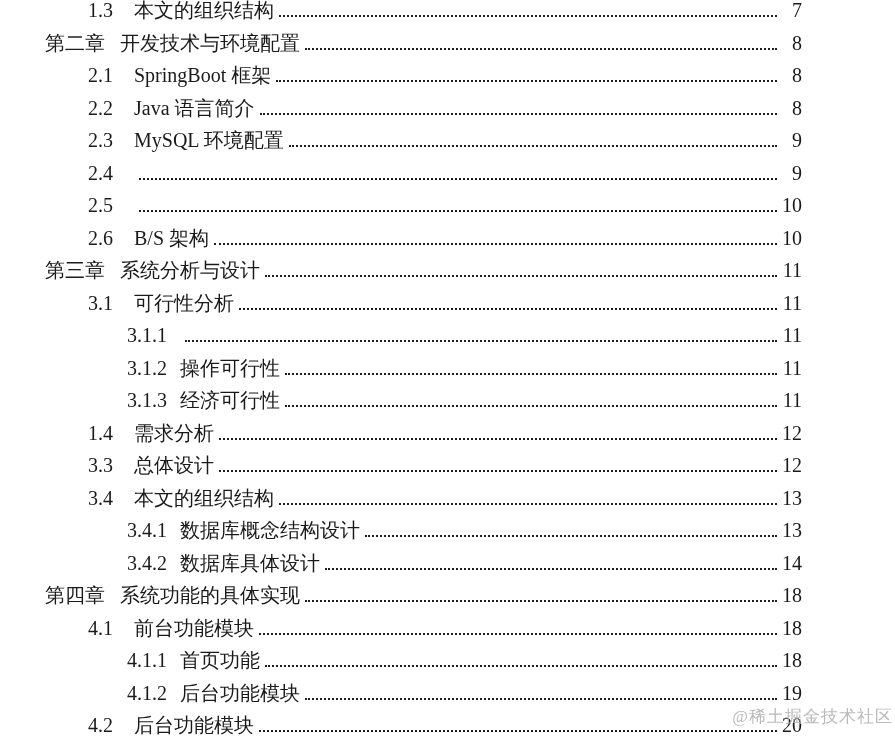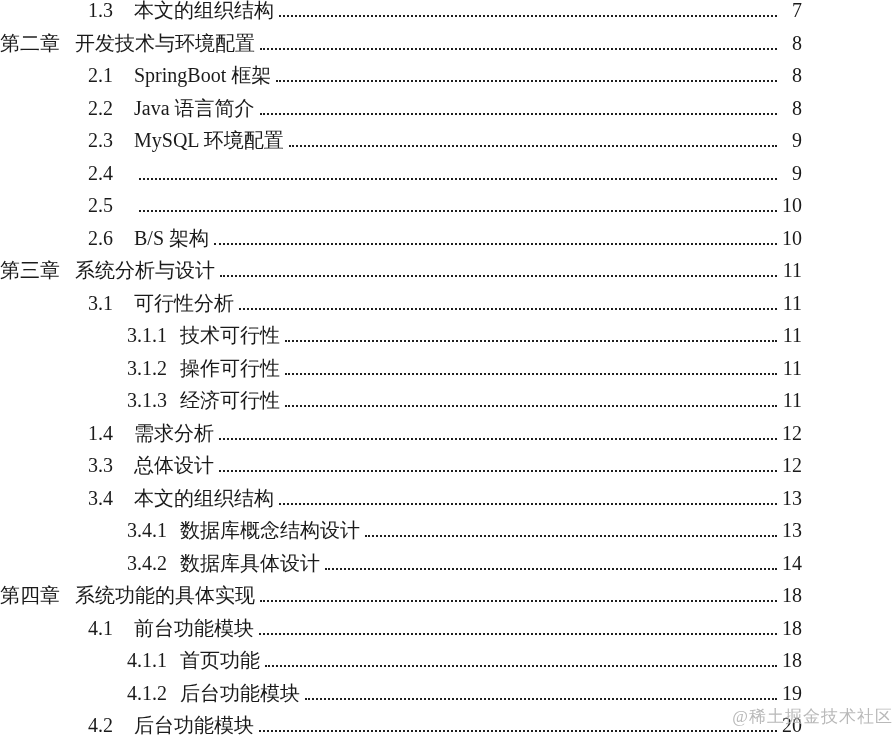--- a/index.html
+++ b/index.html
@@ -28,21 +28,21 @@
   .toc-row {
     display: flex;
     align-items: baseline;
     height: 32.5px;
     line-height: 32.5px;
     font-size: 20px;
     color: var(--text-color, #1a1a1a);
     white-space: nowrap;
   }
   .toc-row .num { white-space: pre; }
-  .lvl1 { }
+  .lvl1 { padding-left: 45px; }
   .lvl1 .num { margin-right: 15px; }
   .lvl2 { padding-left: 88px; }
   .lvl2 .num { margin-right: 21px; }
   .lvl3 { padding-left: 127px; }
   .lvl3 .num { margin-right: 13px; }
   .leader {
     flex: 1 1 auto;
     min-width: 12px;
     border-bottom: 2px dotted var(--dot-color, #1f1f1f);
     margin-left: 5px;
@@ -122,21 +122,20 @@
     <span class="pagenum">11</span>
   </div>
       <div class="toc-row lvl2">
     <span class="num">3.1</span>
     <span class="title">可行性分析</span>
     <span class="leader"></span>
     <span class="pagenum">11</span>
   </div>
       <div class="toc-row lvl3">
     <span class="num">3.1.1</span>
-    <span class="title">技术可行性</span>
     <span class="leader"></span>
     <span class="pagenum">11</span>
   </div>
       <div class="toc-row lvl3">
     <span class="num">3.1.2</span>
     <span class="title">操作可行性</span>
     <span class="leader"></span>
     <span class="pagenum">11</span>
   </div>
       <div class="toc-row lvl3">

